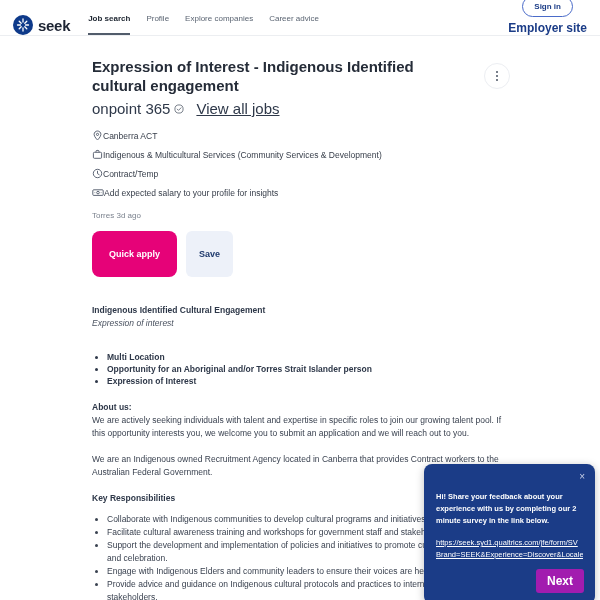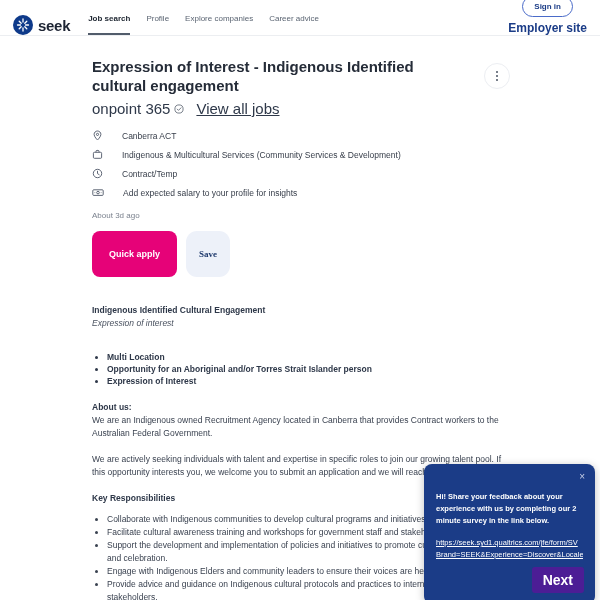--- a/index.html
+++ b/index.html
@@ -18,47 +18,47 @@
   .employer-link{font-size:12px;font-weight:bold;color:#1b3c87;cursor:pointer;}
 
   
   .content{position:absolute;left:92px;top:57px;width:416px;}
   .job-title{font-size:15px;line-height:19px;font-weight:bold;color:#252c38;margin:0;width:378px;}
   .kebab-btn{position:absolute;top:6px;right:-2px;width:24px;height:24px;border-radius:50%;border:1px solid #eceef2;background:#fff;display:flex;align-items:center;justify-content:center;flex-direction:column;gap:2px;cursor:pointer;}
   .kebab-btn i{width:2px;height:2px;border-radius:50%;background:#4b5563;display:block;}
   .company-row{display:flex;align-items:center;gap:4px;margin-top:5px;font-size:15px;color:#2e3849;}
   .view-all{margin-left:8px;text-decoration:underline;color:#2e3849;cursor:pointer;}
   .details{margin-top:13px;display:flex;flex-direction:column;gap:8px;}
-  .detail-row{display:flex;align-items:center;gap:19px;font-size:8.5px;color:#363d49;}
+  .detail-row{display:flex;align-items:center;gap:0;font-size:8.5px;color:#363d49;}
   .detail-row svg{flex:0 0 auto;}
   .posted{margin-top:13px;font-size:8px;color:#7b828e;}
   .actions{margin-top:11px;display:flex;gap:9px;}
   .quick-apply{background:#e60278;color:#fff;border:none;font-weight:bold;font-size:9px;padding:8px 17px;border-radius:8px;cursor:pointer;font-family:inherit;text-align:right;}
-  .save-btn{background:#edf1f9;color:#1f3a6d;border:none;font-weight:bold;font-size:9px;padding:18px 13px;border-radius:11px;cursor:pointer;font-family:Liberation Serif, serif;}
+  .save-btn{background:#edf1f9;color:#1f3a6d;border:none;font-weight:bold;font-size:9px;padding:18px 13px;border-radius:6px;cursor:pointer;font-family:Liberation Sans, sans-serif;}
 
   
   .description{margin-top:27px;font-size:8.5px;line-height:13px;color:#3a4250;}
   .description p{margin:0;}
   .d-bold{font-weight:bold;color:#2e3849;}
   .d-italic{font-style:italic;color:#4a5260;}
   .hl-list{margin:21px 0 0 0;padding-left:15px;}
   .hl-list li{font-weight:bold;color:#2e3849;line-height:12px;margin:0;}
   .about-h{margin-top:14px !important;}
   .mb{margin-bottom:13px !important;}
   .resp-h{margin-top:13px !important;}
   .resp-list{margin:8px 0 13px 0;padding-left:15px;}
   .resp-list li{line-height:13px;}
 
   
   .survey{position:absolute;right:5px;bottom:-4px;width:171px;height:140px;background:#1b3c87;border-radius:8px;box-shadow:0 2px 8px rgba(0,0,0,.25);box-sizing:border-box;padding:10px 12px;}
   .survey-close{position:absolute;top:8px;right:10px;color:#c6cfe6;font-size:10px;line-height:10px;cursor:pointer;}
   .survey-msg{margin-top:17px;font-size:7.5px;font-weight:bold;color:#fff;line-height:12px;width:146px;}
   .survey-link{display:block;margin-top:10px;font-size:7.5px;color:#fff;line-height:12px;cursor:pointer;}
   .survey-link span{display:block;text-decoration:underline;white-space:nowrap;overflow:hidden;}
-  .survey-next{position:absolute;right:11px;bottom:11px;background:#4c1d95;color:#fff;border:none;font-weight:bold;font-size:14px;padding:5px 11px;border-radius:3px;cursor:pointer;font-family:inherit;}
+  .survey-next{position:absolute;right:11px;bottom:11px;background:#a21caf;color:#fff;border:none;font-weight:bold;font-size:12px;padding:5px 11px;border-radius:3px;cursor:pointer;font-family:inherit;}
 </style>
 </head>
 <body>
 
 <div class="page">
 
   <div class="header">
     <div class="logo">
       <svg width="20" height="20" viewBox="0 0 20 20">
         <circle cx="10" cy="10" r="10" fill="#0e3a8a"></circle>
@@ -130,40 +130,40 @@
         <svg width="12" height="11" viewBox="0 0 12 11">
           <rect x="0.8" y="2.8" width="10.4" height="5.6" rx="0.9" fill="none" stroke="#4d5666" stroke-width="0.9"></rect>
           <circle cx="6" cy="5.6" r="1.3" fill="none" stroke="#4d5666" stroke-width="0.9"></circle>
           <line x1="2.6" y1="5.6" x2="3.2" y2="5.6" stroke="#4d5666" stroke-width="0.9"></line>
           <line x1="8.8" y1="5.6" x2="9.4" y2="5.6" stroke="#4d5666" stroke-width="0.9"></line>
         </svg>
         <span>Add expected salary to your profile for insights</span>
       </div>
     </div>
 
-    <div class="posted">About 3d ago</div>
+    <div class="posted">Torres 3d ago</div>
 
     <div class="actions">
       <button class="quick-apply">Quick apply</button>
       <button class="save-btn">Save</button>
     </div>
 
     <div class="description">
       <p class="d-bold">Indigenous Identified Cultural Engagement</p>
       <p class="d-italic">Expression of interest</p>
 
       <ul class="hl-list">
         <li>Multi Location</li>
         <li>Opportunity for an Aboriginal and/or Torres Strait Islander person</li>
         <li>Expression of Interest</li>
       </ul>
 
       <p class="d-bold about-h">About us:</p>
+      <p class="mb">We are actively seeking individuals with talent and expertise in specific roles to join our growing talent pool. If this opportunity interests you, we welcome you to submit an application and we will reach out to you.</p>
       <p class="mb">We are an Indigenous owned Recruitment Agency located in Canberra that provides Contract workers to the Australian Federal Government.</p>
-      <p class="mb">We are actively seeking individuals with talent and expertise in specific roles to join our growing talent pool. If this opportunity interests you, we welcome you to submit an application and we will reach out to you.</p>
 
       <p class="d-bold resp-h">Key Responsibilities</p>
       <ul class="resp-list">
         <li>Collaborate with Indigenous communities to develop cultural programs and initiatives.</li>
         <li>Facilitate cultural awareness training and workshops for government staff and stakeholders.</li>
         <li>Support the development and implementation of policies and initiatives to promote cultural preservation and celebration.</li>
         <li>Engage with Indigenous Elders and community leaders to ensure their voices are heard.</li>
         <li>Provide advice and guidance on Indigenous cultural protocols and practices to internal and external stakeholders.</li>
       </ul>
 

